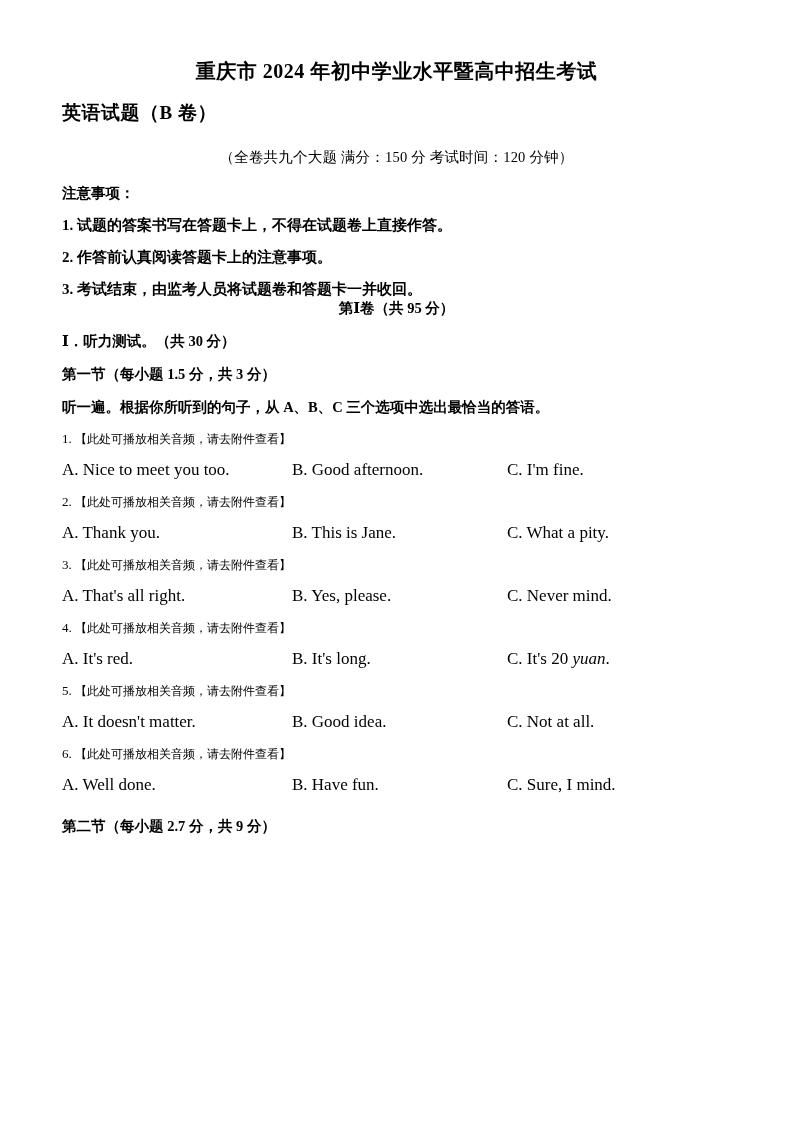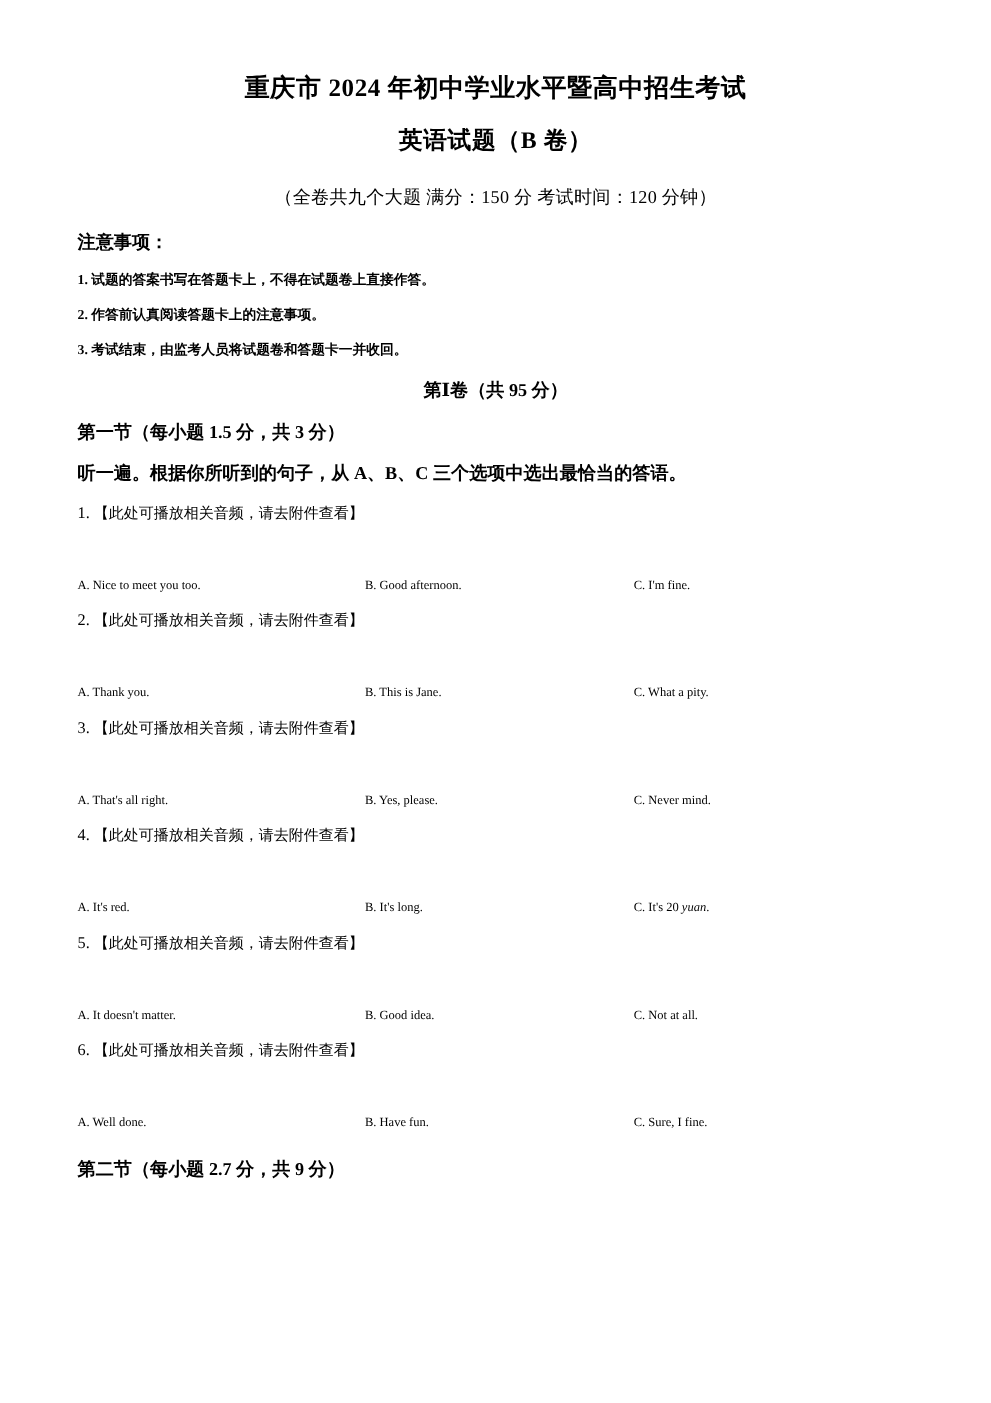--- a/index.html
+++ b/index.html
@@ -22,49 +22,47 @@
     padding: 56px 62px 40px 62px;
   }
   .title {
     text-align: center;
     font-weight: bold;
     font-size: 20px;
     line-height: 30px;
     letter-spacing: 0.5px;
   }
   .subtitle {
-    text-align: center;
     font-weight: bold;
     font-size: 19px;
     line-height: 30px;
     margin-top: 12px;
     letter-spacing: 0.5px;
   }
   .exam-meta {
     text-align: center;
     font-weight: normal;
     font-size: 14.5px;
     margin-top: 20px;
     letter-spacing: 0.2px;
   }
   .notice-head {
     font-weight: bold;
     font-size: 14.5px;
     margin-top: 17px;
   }
   .notice-item {
     font-weight: bold;
-    font-size: 11px;
+    font-size: 15px;
     margin-top: 13px;
   }
   .section-center {
     text-align: center;
     font-weight: bold;
     font-size: 14.5px;
-    margin-top: 16px;
   }
   .part-head {
     font-weight: bold;
     font-size: 14.5px;
     margin-top: 14px;
   }
   .sub-head {
     font-weight: bold;
     font-size: 14.5px;
     margin-top: 14px;
@@ -80,22 +78,22 @@
   }
   .q-audio .num {
     font-size: 13px;
   }
   .q-audio .cn {
     font-family: "DejaVu Sans", "Liberation Sans", sans-serif;
     font-size: 12px;
   }
   .options {
     display: flex;
-    margin-top: 44px;
-    font-size: 10px;
+    margin-top: 12px;
+    font-size: 17px;
   }
   .opt-a { width: 230px; }
   .opt-b { width: 215px; }
   .opt-c { width: auto; }
   .italic { font-style: italic; }
   .tail-head {
     font-weight: bold;
     font-size: 14.5px;
     margin-top: 22px;
   }
@@ -109,20 +107,21 @@
   <div class="subtitle">英语试题（B 卷）</div>
   <div class="exam-meta">（全卷共九个大题 满分：150 分 考试时间：120 分钟）</div>
 
   <div class="notice-head">注意事项：</div>
   <div class="notice-item">1. 试题的答案书写在答题卡上，不得在试题卷上直接作答。</div>
   <div class="notice-item">2. 作答前认真阅读答题卡上的注意事项。</div>
   <div class="notice-item">3. 考试结束，由监考人员将试题卷和答题卡一并收回。</div>
 
   <div class="section-center">第Ⅰ卷（共 95 分）</div>
 
+  <div class="part-head">Ⅰ．听力测试。（共 30 分）</div>
   <div class="sub-head">第一节（每小题 1.5 分，共 3 分）</div>
   <div class="instruction">听一遍。根据你所听到的句子，从 A、B、C 三个选项中选出最恰当的答语。</div>
 
   <div class="q-audio">
     <span class="num">1.</span>
     <span class="cn">【此处可播放相关音频，请去附件查看】</span>
   </div>
   <div class="options">
     <div class="opt-a">A. Nice to meet you  too.</div>
     <div class="opt-b">B. Good afternoon.</div>
@@ -169,18 +168,18 @@
     <div class="opt-c">C. Not at all.</div>
   </div>
 
   <div class="q-audio">
     <span class="num">6.</span>
     <span class="cn">【此处可播放相关音频，请去附件查看】</span>
   </div>
   <div class="options">
     <div class="opt-a">A. Well done.</div>
     <div class="opt-b">B. Have fun.</div>
-    <div class="opt-c">C. Sure, I fine.</div>
+    <div class="opt-c">C. Sure, I mind.</div>
   </div>
 
   <div class="tail-head">第二节（每小题 2.7 分，共 9 分）</div>
 
 </div>
 
 </body></html>

